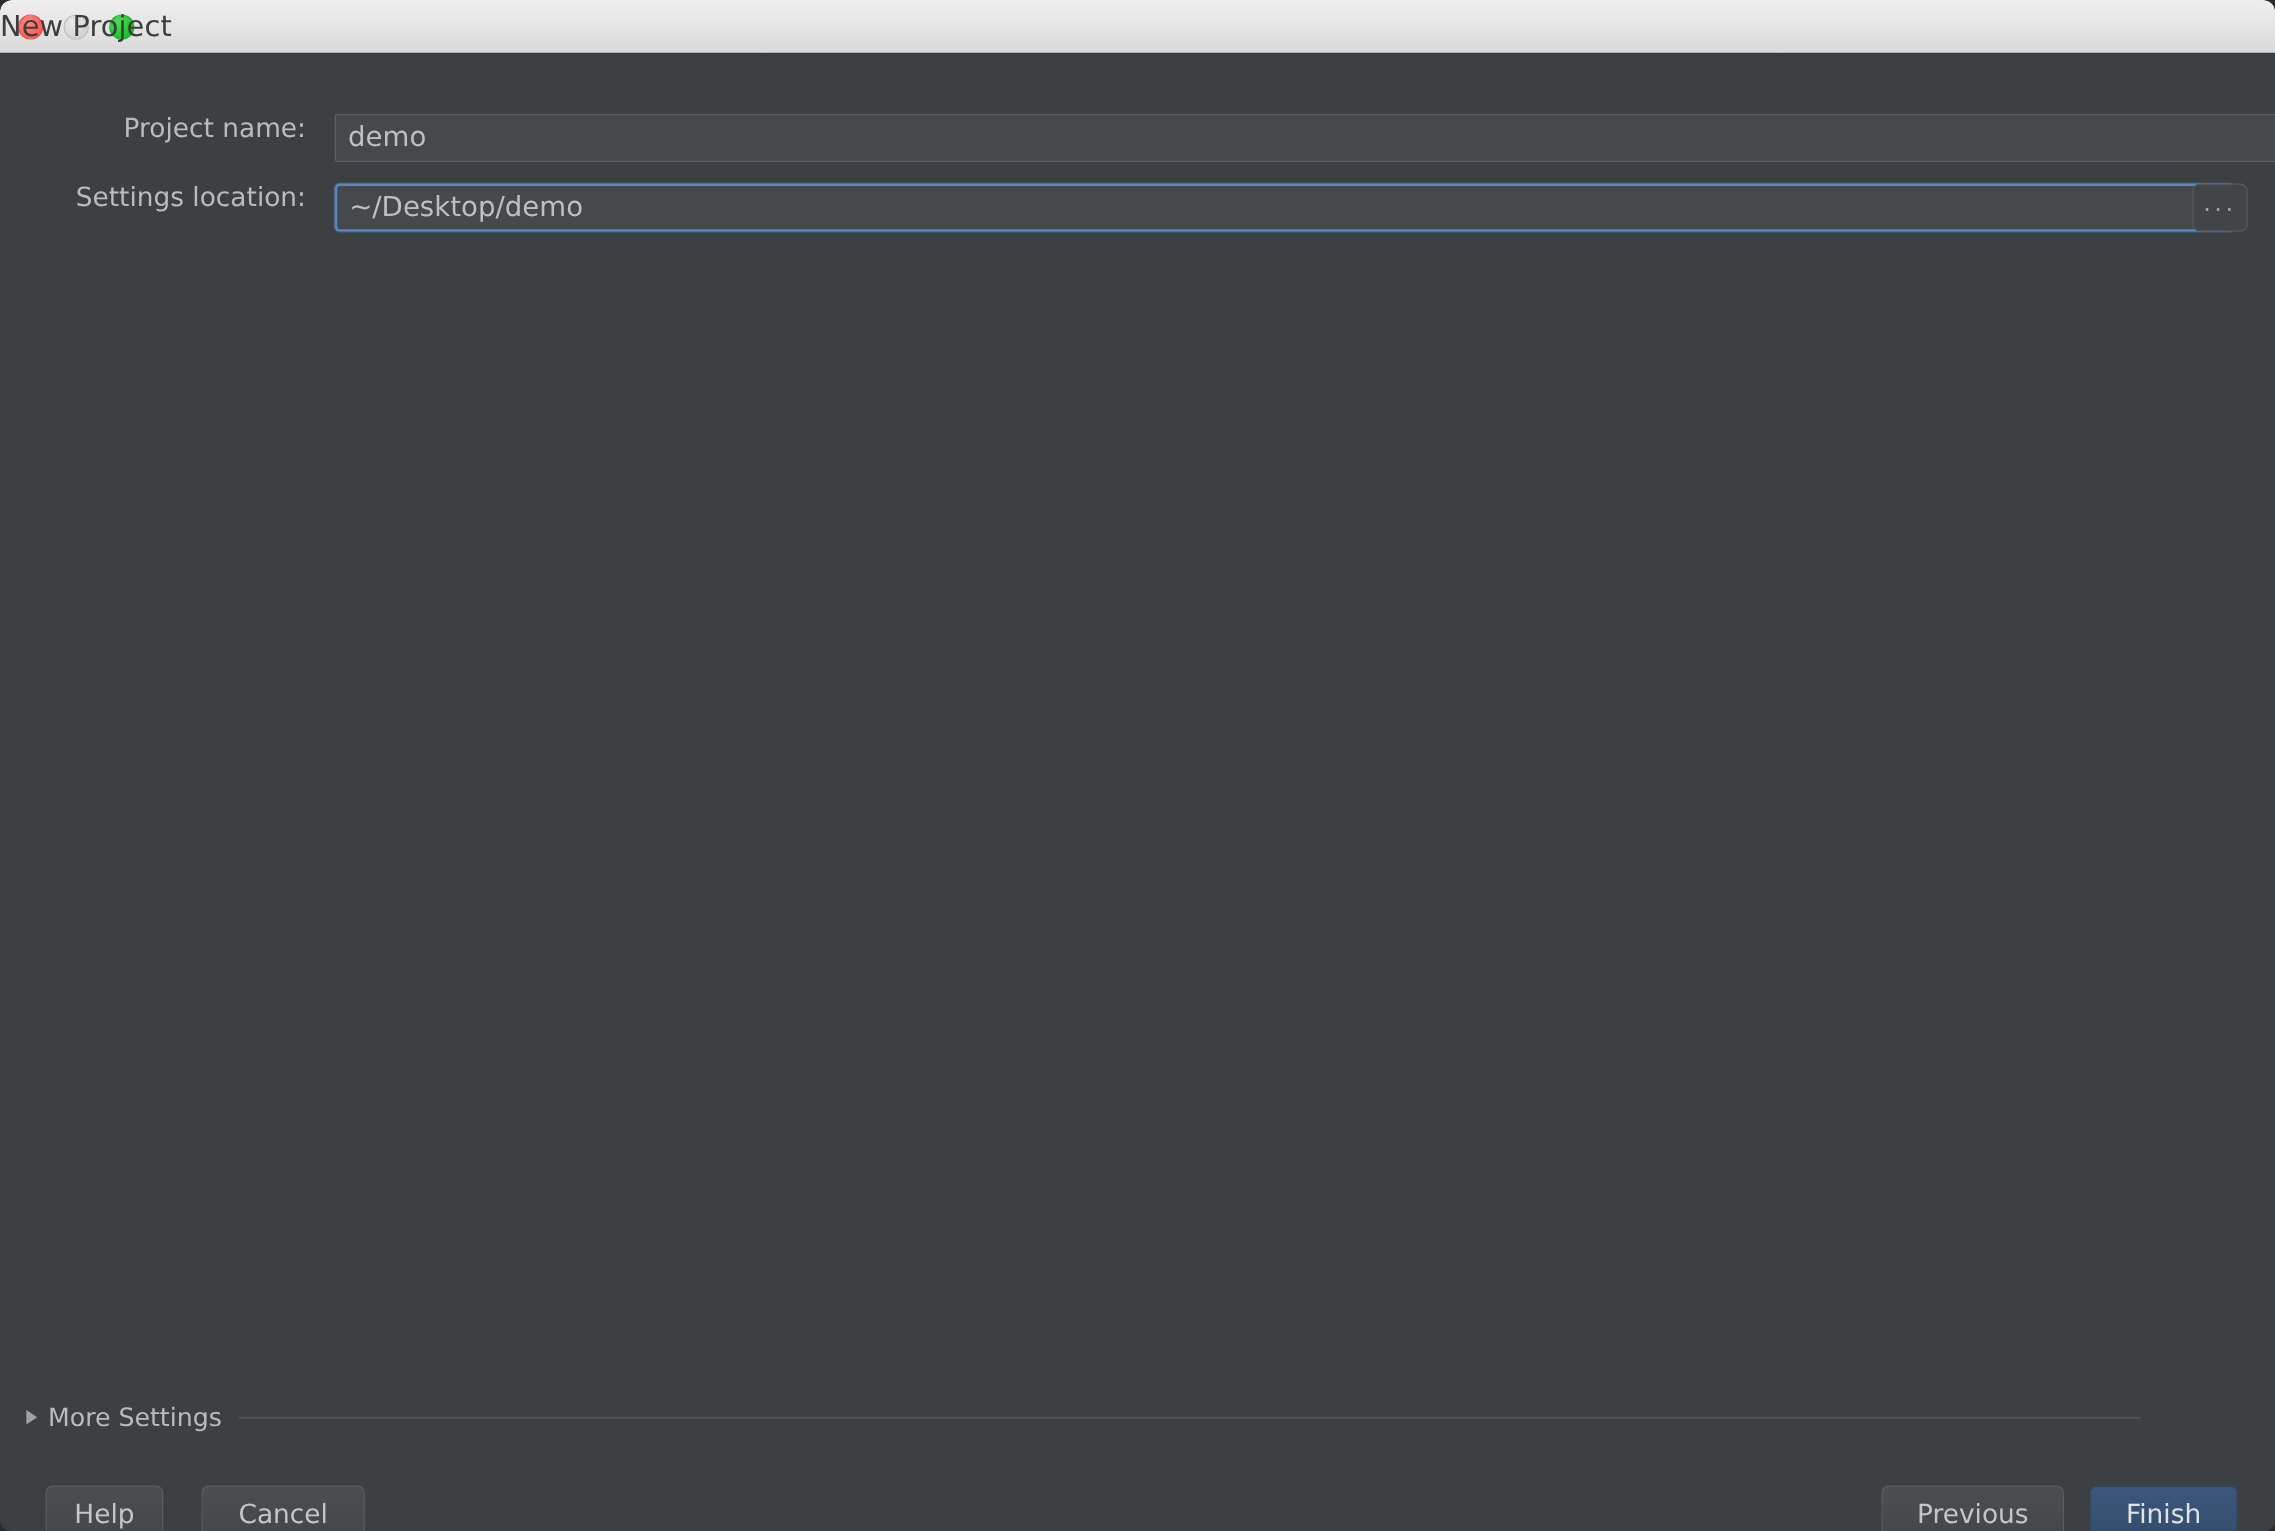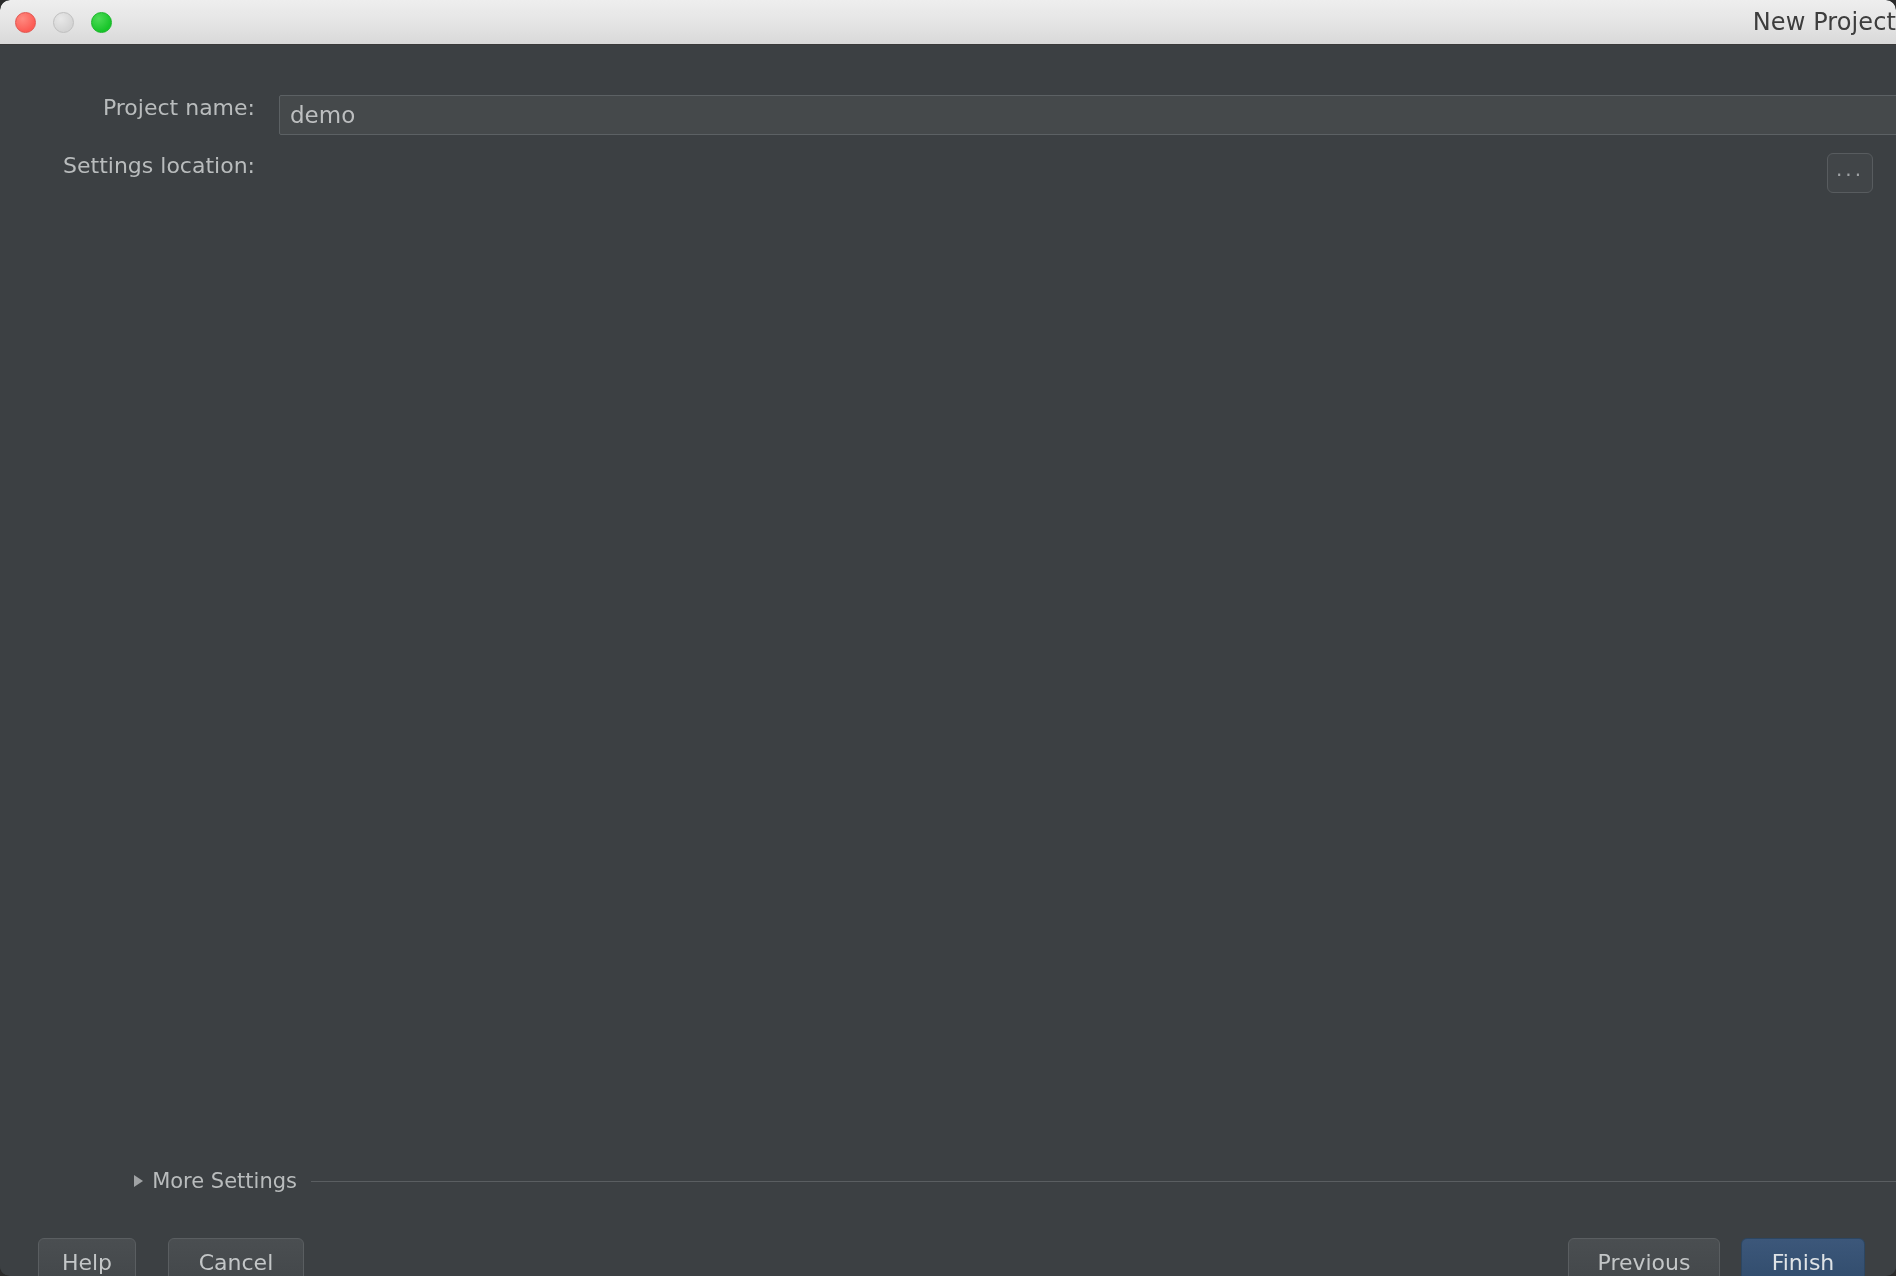--- a/index.html
+++ b/index.html
@@ -47,21 +47,21 @@
   }
   .light.close  { background: radial-gradient(circle at 35% 30%, #ff8a80, #fc5c55 70%); border: 1px solid #e2534d; }
   .light.min    { background: radial-gradient(circle at 35% 30%, #e8e8e8, #d4d4d4 70%); border: 1px solid #bfbfbf; }
   .light.max    { background: radial-gradient(circle at 35% 30%, #4ddb56, #18c52a 70%); border: 1px solid #16b526; }
 
   #window-title {
     position: absolute;
     left: 0; right: 0; top: 0;
     height: 45px;
     line-height: 45px;
-    text-align: right;
+    text-align: left;
     font-size: 24px;
     color: #3d3d3d;
     letter-spacing: 0.1px;
   }
 
   
   #content {
     position: relative;
     height: 1230px;
     background: #3c4043;
@@ -135,21 +135,20 @@
 
   
   #more-settings-row {
     position: absolute;
     left: 0;
     top: 1120px;
     width: 100%;
     height: 32px;
     display: flex;
     align-items: center;
-    justify-content: flex-end;
   }
   #disclosure-triangle {
     margin-left: 22px;
     width: 0; height: 0;
     border-left: 9px solid #a0a3a5;
     border-top: 6px solid transparent;
     border-bottom: 6px solid transparent;
   }
   #more-settings-label {
     margin-left: 9px;
@@ -205,20 +204,21 @@
 
   <div id="content">
 
     <div class="form-row" id="row-name">
       <span class="field-label" id="label-name">Project name:</span>
       <input class="text-input" id="input-name" type="text" value="demo" style="">
     </div>
 
     <div class="form-row" id="row-location">
       <span class="field-label" id="label-location">Settings location:</span>
+      <input class="text-input" id="input-location" type="text" value="~/Desktop/demo" style="">
     </div>
 
     <div id="browse-button">...</div>
 
     <div id="more-settings-row">
       <span id="disclosure-triangle"></span>
       <span id="more-settings-label">More Settings</span>
       <span id="more-settings-separator"></span>
     </div>
 

